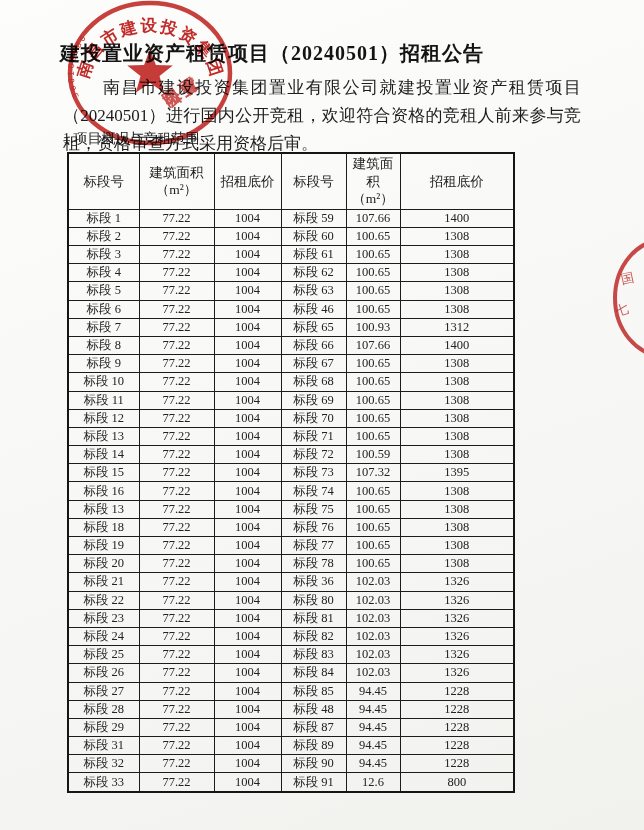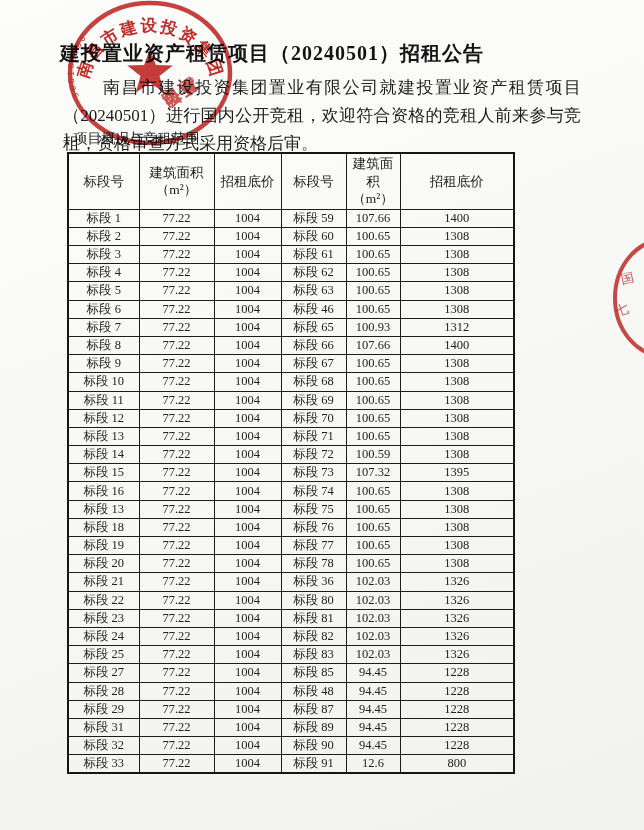--- a/index.html
+++ b/index.html
@@ -340,20 +340,28 @@
         </tr>
         <tr>
           <td>标段 25</td>
           <td>77.22</td>
           <td>1004</td>
           <td>标段 83</td>
           <td>102.03</td>
           <td>1326</td>
         </tr>
         <tr>
+          <td>标段 26</td>
+          <td>77.22</td>
+          <td>1004</td>
+          <td>标段 84</td>
+          <td>102.03</td>
+          <td>1326</td>
+        </tr>
+        <tr>
           <td>标段 27</td>
           <td>77.22</td>
           <td>1004</td>
           <td>标段 85</td>
           <td>94.45</td>
           <td>1228</td>
         </tr>
         <tr>
           <td>标段 28</td>
           <td>77.22</td>

